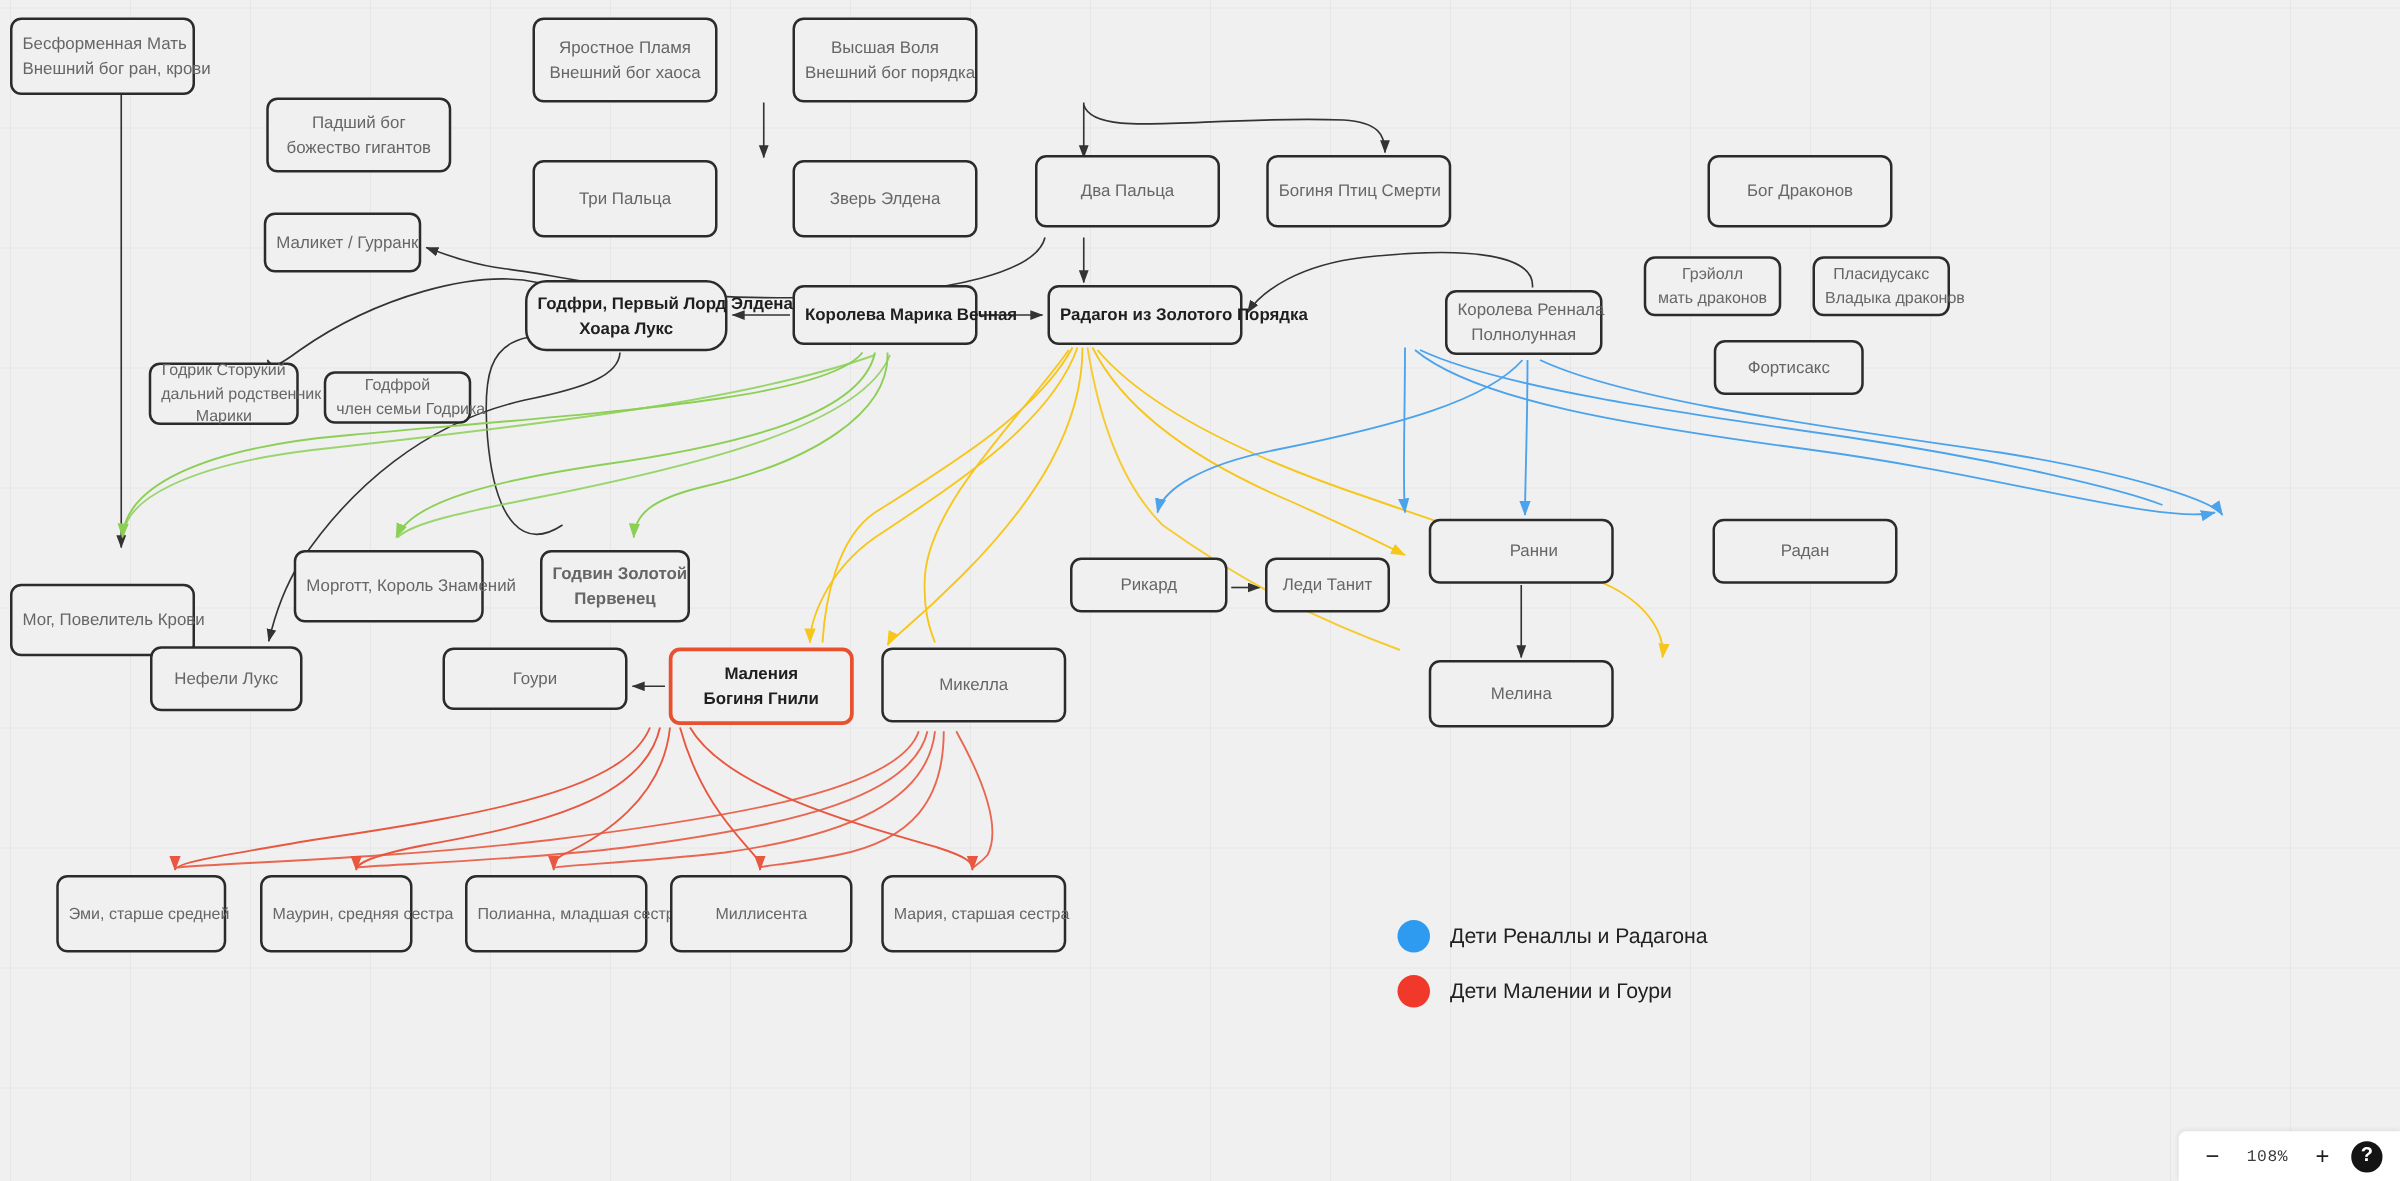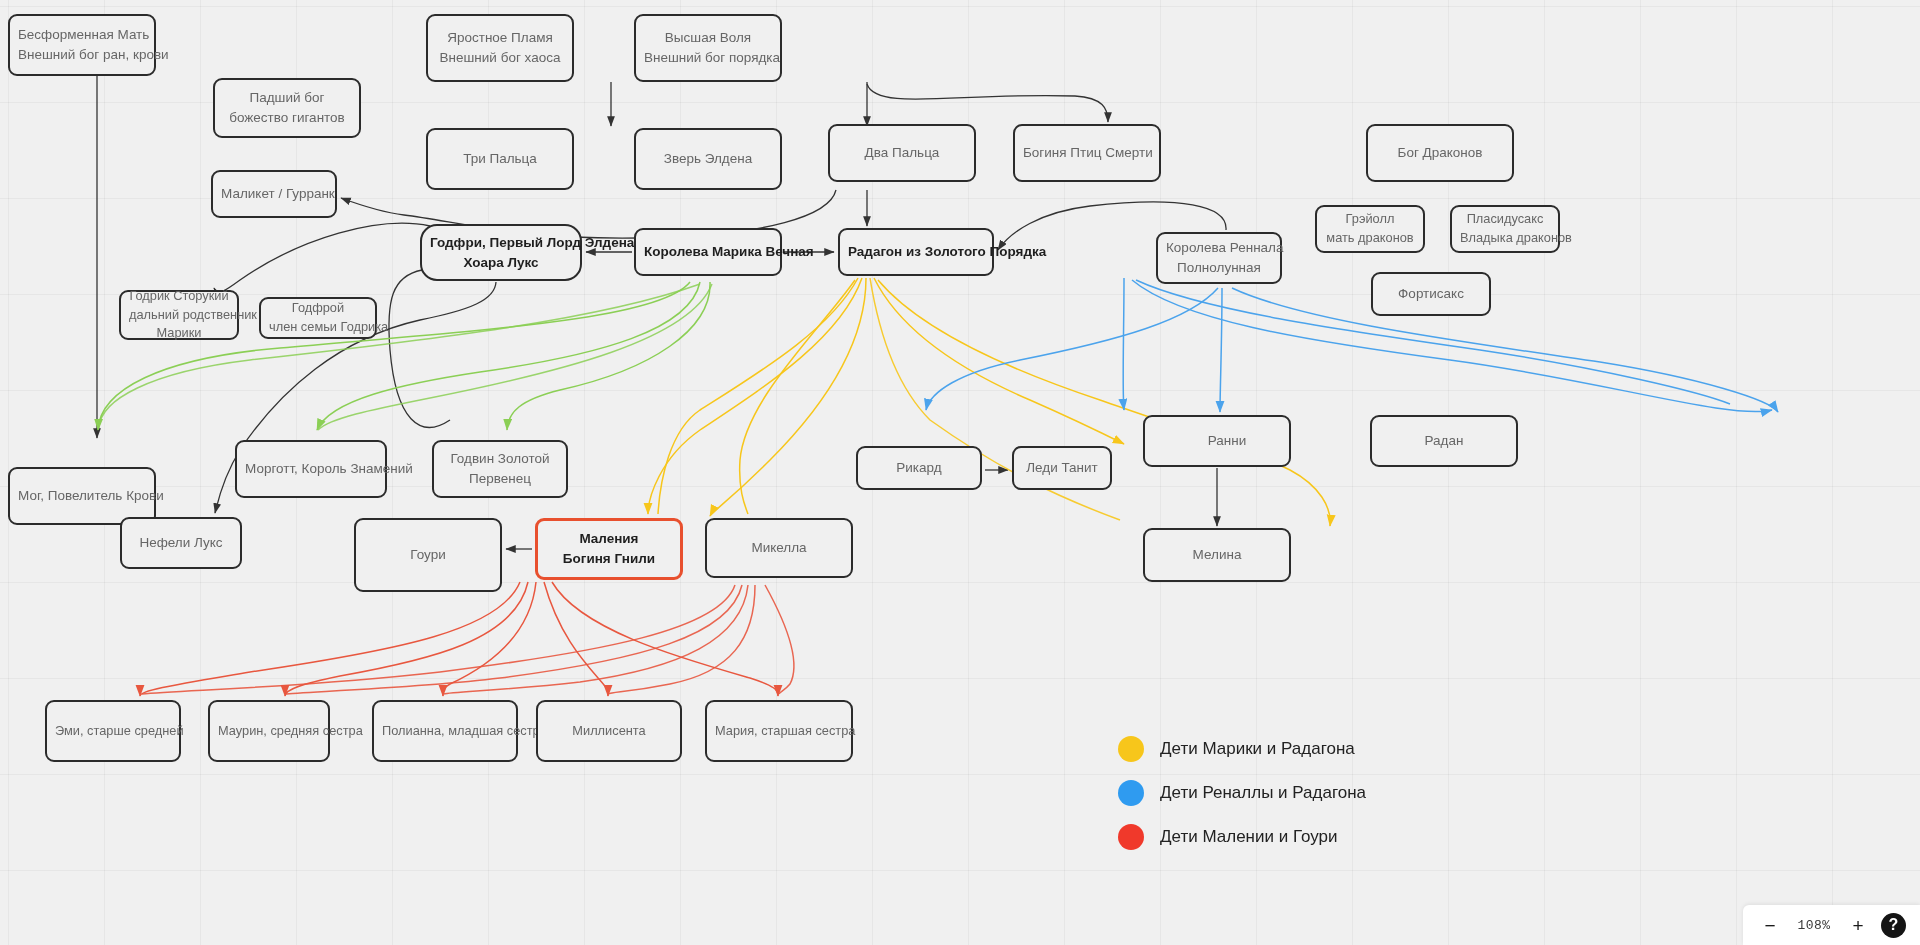--- a/index.html
+++ b/index.html
@@ -337,21 +337,21 @@
       <div class="node" style="left: 8px; top: 440px; width: 148px; height: 58px; margin-top: 27px;">
         <div class="lines">
           <span class="l1">Мог, Повелитель Крови</span>
         </div>
       </div>
       <div class="node" style="left: 235px; top: 440px; width: 152px; height: 58px;">
         <div class="lines">
           <span class="l1">Морготт, Король Знамений</span>
         </div>
       </div>
-      <div class="node" style="left: 432px; top: 440px; width: 136px; height: 58px;">
+      <div class="node" style="left: 432px; top: 440px; width: 120px; height: 58px; font-weight: bold;">
         <div class="lines">
           <span class="l1">Годвин Золотой</span>
           <span class="l2">Первенец</span>
         </div>
       </div>
       <div class="node" style="left: 856px; top: 446px; width: 126px; height: 44px;">
         <div class="lines">
           <span class="l1">Рикард</span>
         </div>
       </div>
@@ -373,21 +373,21 @@
       <div class="node" style="left: 1143px; top: 528px; width: 148px; height: 54px;">
         <div class="lines">
           <span class="l1">Мелина</span>
         </div>
       </div>
       <div class="node" style="left: 120px; top: 517px; width: 122px; height: 52px;">
         <div class="lines">
           <span class="l1">Нефели Лукс</span>
         </div>
       </div>
-      <div class="node" style="left: 354px; top: 518px; width: 148px; height: 74px;">
+      <div class="node" style="left: 354px; top: 518px; width: 148px; height: 50px;">
         <div class="lines">
           <span class="l1">Гоури</span>
         </div>
       </div>
       <div class="node highlight" style="left: 535px; top: 518px; width: 148px; height: 62px;">
         <div class="lines">
           <span class="l1">Мaления</span>
           <span class="l2">Богиня Гнили</span>
         </div>
       </div>
@@ -417,24 +417,20 @@
         </div>
       </div>
       <div class="node small" style="left: 705px; top: 700px; width: 148px; height: 62px;">
         <div class="lines">
           <span class="l1">Мария, старшая сестра</span>
         </div>
       </div>
     </div>
 
   <div id="legend">
-      <div class="legend-row">
-        <span class="legend-dot" style="background: rgb(247, 198, 27);"></span>
-        <span class="legend-label">Дети Марики и Радагона</span>
-      </div>
       <div class="legend-row">
         <span class="legend-dot" style="background: rgb(47, 155, 240);"></span>
         <span class="legend-label">Дети Реналлы и Радагона</span>
       </div>
       <div class="legend-row">
         <span class="legend-dot" style="background: rgb(240, 57, 43);"></span>
         <span class="legend-label">Дети Малении и Гоури</span>
       </div>
     </div>
 

